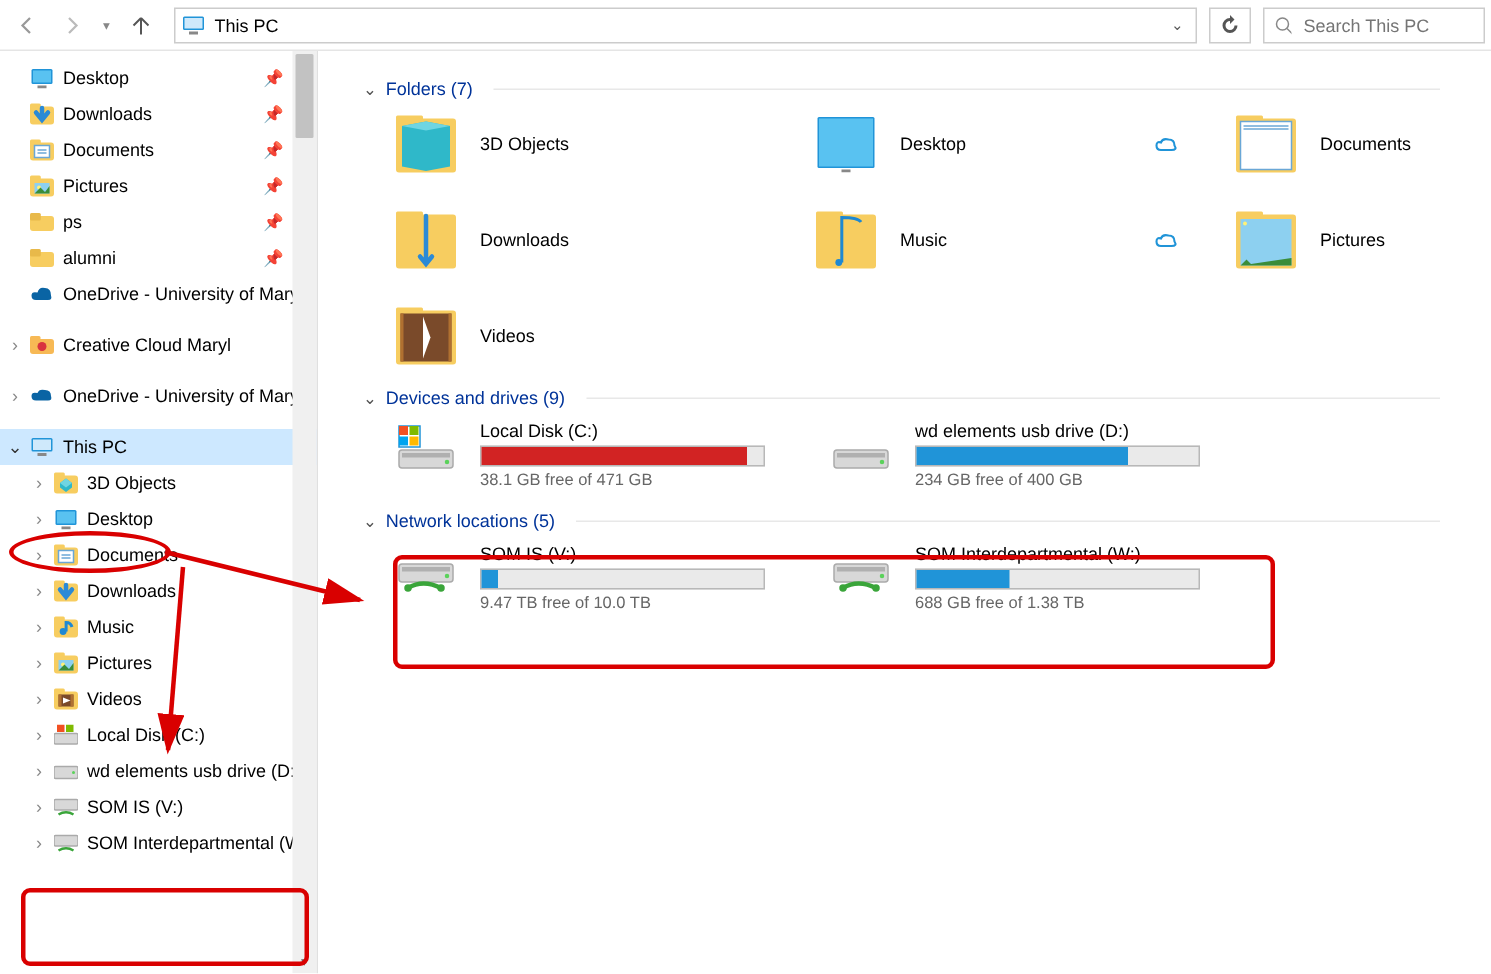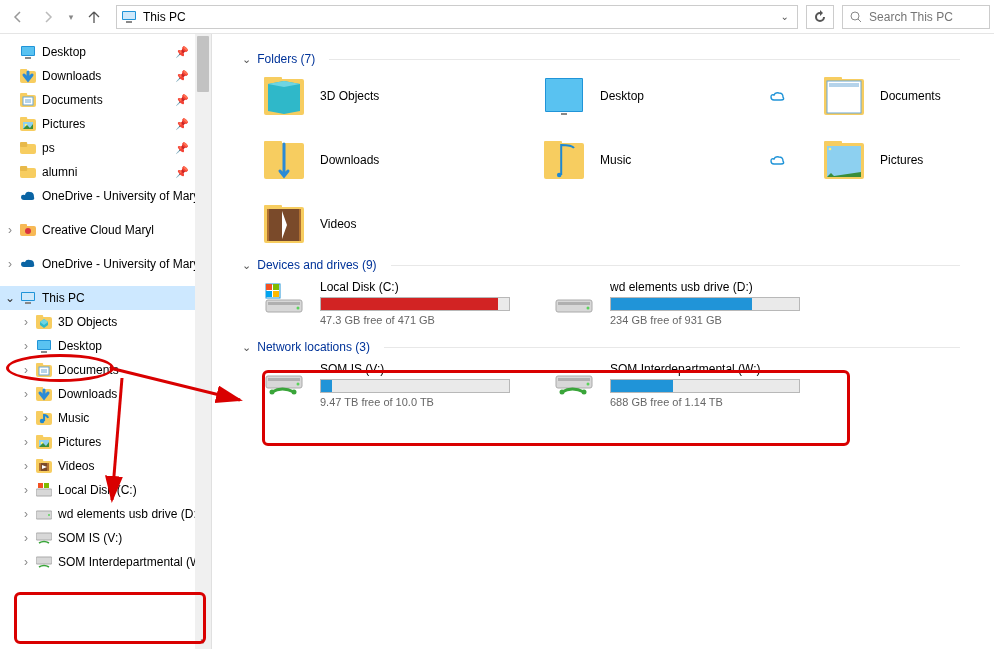--- a/index.html
+++ b/index.html
@@ -476,44 +476,44 @@
               <rect x="11" y="4" width="6" height="6" fill="#7fba00"></rect>
               <rect x="4" y="11" width="6" height="6" fill="#00a4ef"></rect>
               <rect x="11" y="11" width="6" height="6" fill="#ffb900"></rect>
             </svg>
           </span>
     <div class="drive-info">
       <span class="drive-name">Local Disk (C:)</span>
       <div class="drive-bar">
         <div class="fill" style="width:94%; background:#d22323;"></div>
       </div>
-      <span class="drive-free">47.3 GB free of 471 GB</span>
+      <span class="drive-free">38.1 GB free of 471 GB</span>
     </div>
   </div>
         <div class="drive-item">
     <span class="drive-icon">
             <svg width="44" height="38">
               <rect x="4" y="20" width="36" height="12" rx="2" fill="#d8d8d8" stroke="#aaa"></rect>
               <rect x="6" y="22" width="32" height="3" fill="#b0b0b0"></rect>
               <circle cx="36" cy="28" r="1.5" fill="#5bd25b"></circle>
             </svg>
           </span>
     <div class="drive-info">
       <span class="drive-name">wd elements usb drive (D:)</span>
       <div class="drive-bar">
         <div class="fill" style="width:75%; background:#2094d8;"></div>
       </div>
-      <span class="drive-free">234 GB free of 931 GB</span>
+      <span class="drive-free">234 GB free of 400 GB</span>
     </div>
   </div>
       </div>
 
     <div class="group-header">
       <span class="chev">⌄</span>
-      <span>Network locations (3)</span>
+      <span>Network locations (5)</span>
       <div class="line"></div>
     </div>
     <div class="drives-grid" id="network-grid">
         <div class="drive-item">
     <span class="drive-icon">
             <svg width="44" height="38">
               <rect x="4" y="14" width="36" height="12" rx="2" fill="#d8d8d8" stroke="#aaa"></rect>
               <rect x="6" y="16" width="32" height="3" fill="#b0b0b0"></rect>
               <circle cx="36" cy="22" r="1.5" fill="#5bd25b"></circle>
               <path d="M10 30 Q20 24 32 30" stroke="#3aa53a" stroke-width="3" fill="none"></path>
@@ -538,21 +538,21 @@
               <path d="M10 30 Q20 24 32 30" stroke="#3aa53a" stroke-width="3" fill="none"></path>
               <circle cx="10" cy="30" r="2.5" fill="#3aa53a"></circle>
               <circle cx="32" cy="30" r="2.5" fill="#3aa53a"></circle>
             </svg>
           </span>
     <div class="drive-info">
       <span class="drive-name">SOM Interdepartmental (W:)</span>
       <div class="drive-bar">
         <div class="fill" style="width:33%; background:#2094d8;"></div>
       </div>
-      <span class="drive-free">688 GB free of 1.14 TB</span>
+      <span class="drive-free">688 GB free of 1.38 TB</span>
     </div>
   </div>
       </div>
 
   </div>
 </div>
 
 <div class="anno-ellipse" style="left:6px; top:354px; width:108px; height:28px;"></div>
 <div class="anno-rect" style="left:14px; top:592px; width:192px; height:52px;"></div>
 <div class="anno-rect" style="left:262px; top:370px; width:588px; height:76px;"></div>

